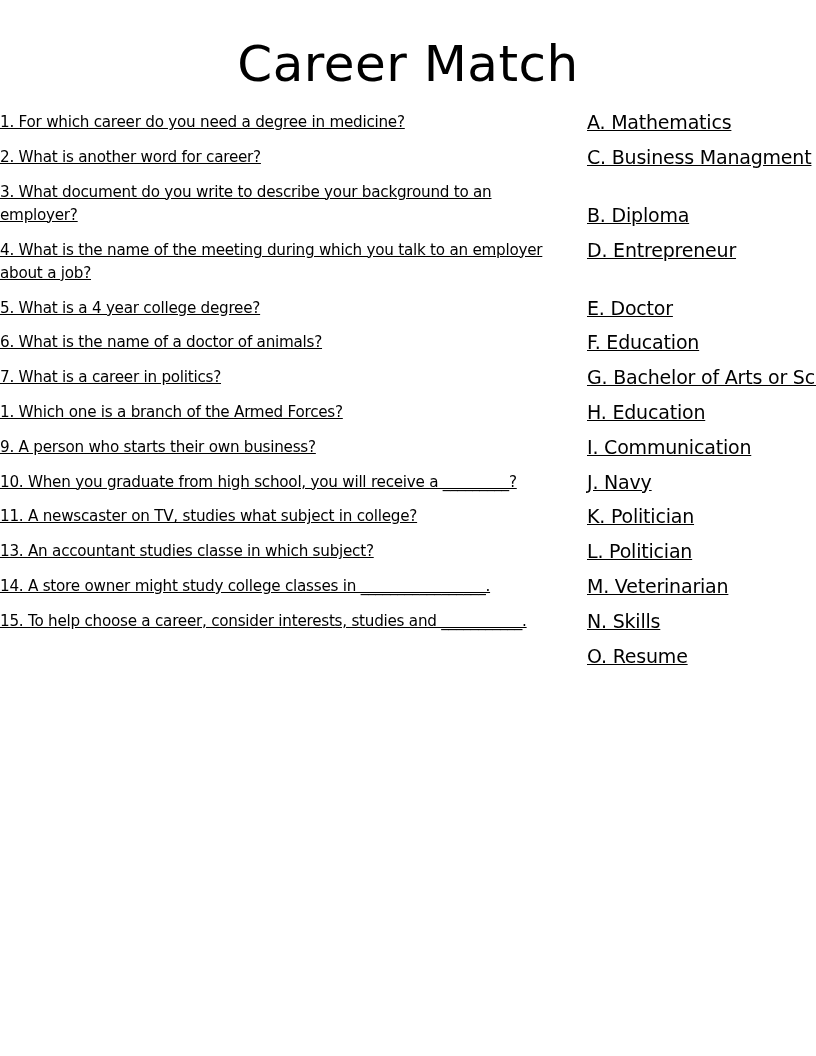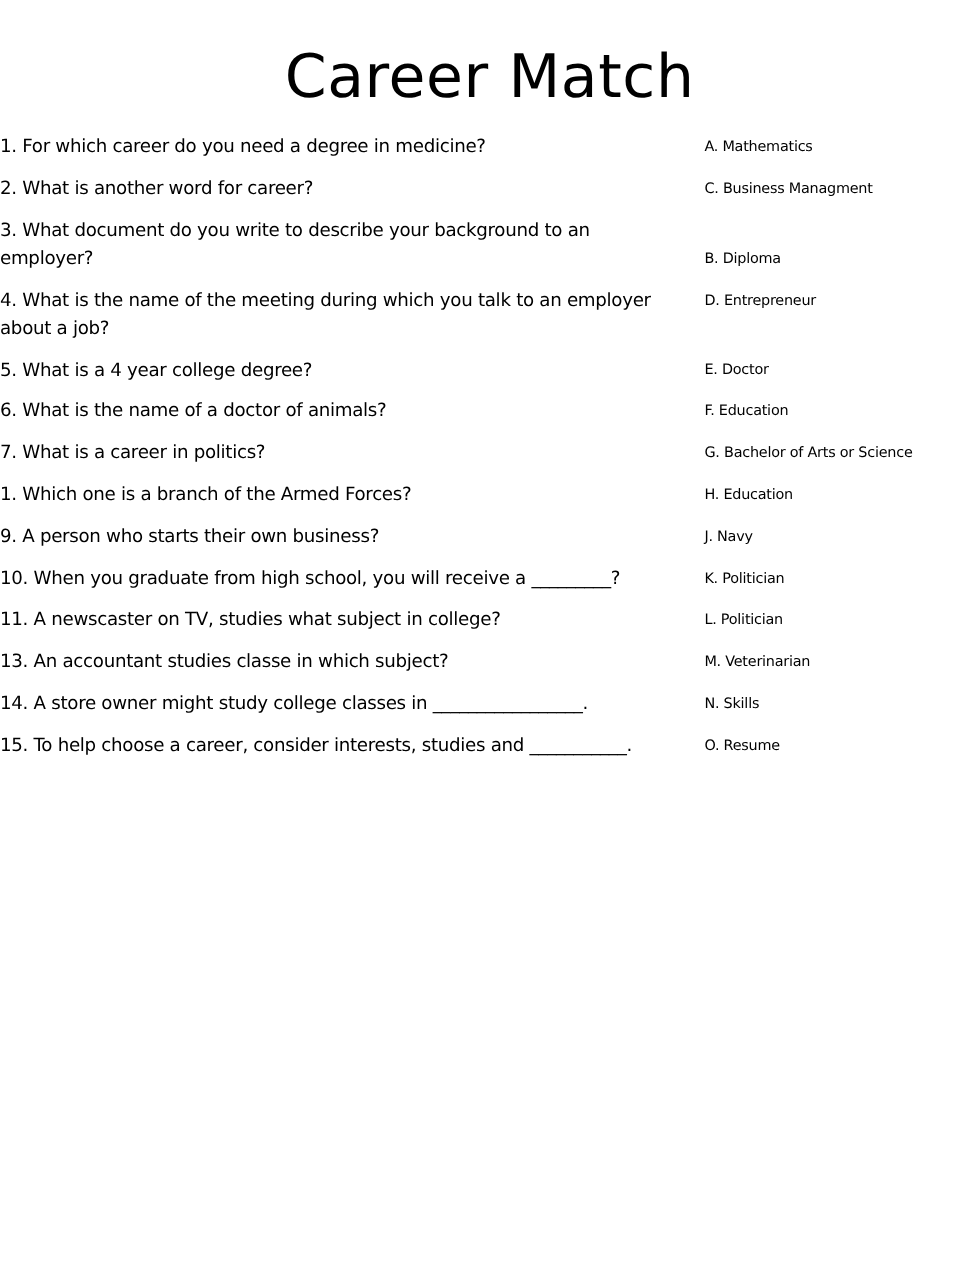--- a/index.html
+++ b/index.html
@@ -32,27 +32,28 @@
     top: 111px;
     width: 560px;
     font-size: 15.2px;
     line-height: 23px;
   }
   .answers {
     position: absolute;
     left: 587px;
     top: 111px;
     width: 229px;
-    font-size: 12px;
+    font-size: 19px;
     line-height: 23px;
     white-space: nowrap;
   }
   .q, .a {
     height: 23px;
     margin-bottom: 11.8px;
+    text-decoration: underline;
   }
   .q.two-line, .a.two-line {
     height: 46px;
     margin-bottom: 12px;
   }
   .q-text {
     display: block;
     letter-spacing: -0.25px;
   }
   .a-text {
@@ -129,20 +130,23 @@
   <div class="a">
       <span class="a-text">F. Education</span>
     </div>
   <div class="a">
       <span class="a-text">G. Bachelor of Arts or Science</span>
     </div>
   <div class="a">
       <span class="a-text">H. Education</span>
     </div>
   <div class="a">
+      <span class="a-text">I. Communication</span>
+    </div>
+  <div class="a">
       <span class="a-text">J. Navy</span>
     </div>
   <div class="a">
       <span class="a-text">K. Politician</span>
     </div>
   <div class="a">
       <span class="a-text">L. Politician</span>
     </div>
   <div class="a">
       <span class="a-text">M. Veterinarian</span>

